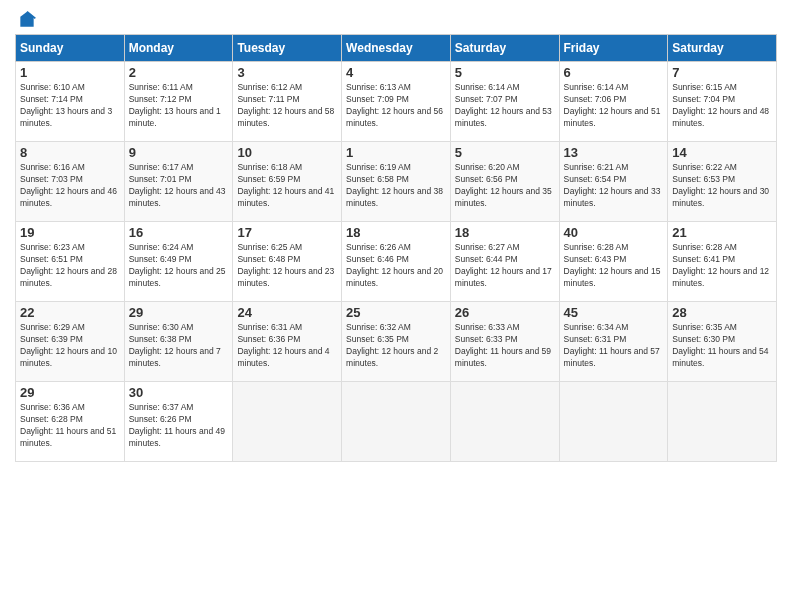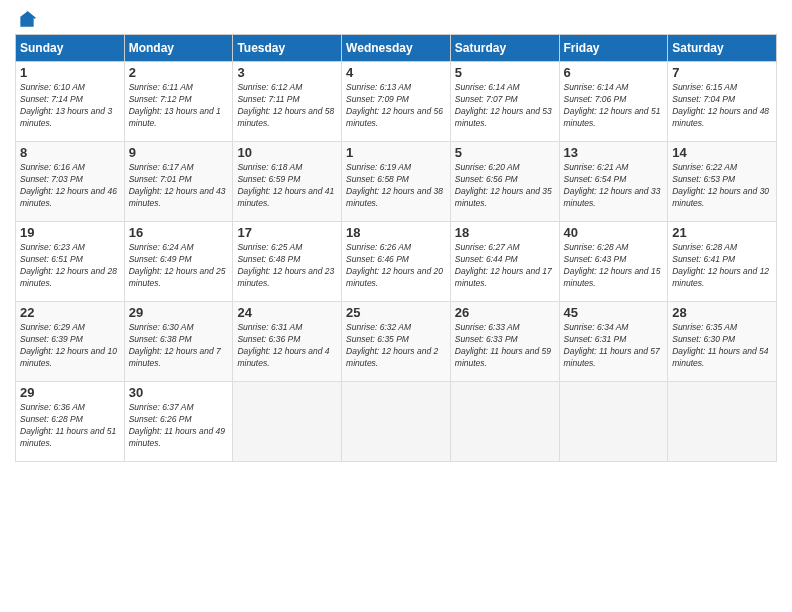--- a/index.html
+++ b/index.html
@@ -12,21 +12,21 @@
     .logo-blue { font-size: 18px; font-weight: bold; color: #1a6eb5; }
     .logo-icon { width: 20px; height: 20px; margin-left: 2px; }
     .title-section { text-align: right; }
     .month-title { font-size: 32px; color: #333; font-weight: normal; }
     .location { font-size: 14px; color: #555; }
     table { width: 100%; border-collapse: collapse; font-size: 9.5px; }
     th { background-color: #1a6eb5; color: white; padding: 6px 4px; text-align: left; font-size: 12px; font-weight: bold; border: 1px solid #ccc; }
     td { border: 1px solid #ddd; padding: 3px 4px; vertical-align: top; background: #fff; width: 14.28%; min-height: 70px; height: 80px; }
     td.empty { background: #f5f5f5; }
     .day-number { font-size: 13px; font-weight: bold; color: #333; display: block; margin-bottom: 2px; }
-    .day-info { font-size: 8.5px; color: #333; line-height: 1.4; font-style: italic; }
+    .day-info { font-size: 8.5px; color: #333; line-height: 1.4; }
     tr:nth-child(even) td:not(.empty) { background: #f9f9f9; }
   </style>
 </head>
 <body>
 
 <div class="container">
   <div class="header">
     <div class="logo">
       <div class="logo-text">
         <span class="logo-general"></span>

